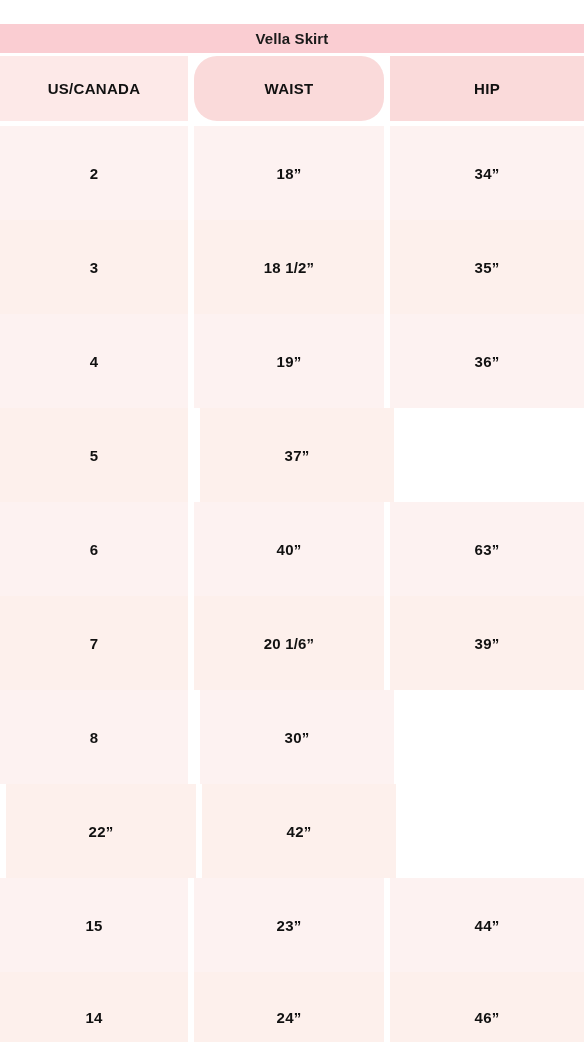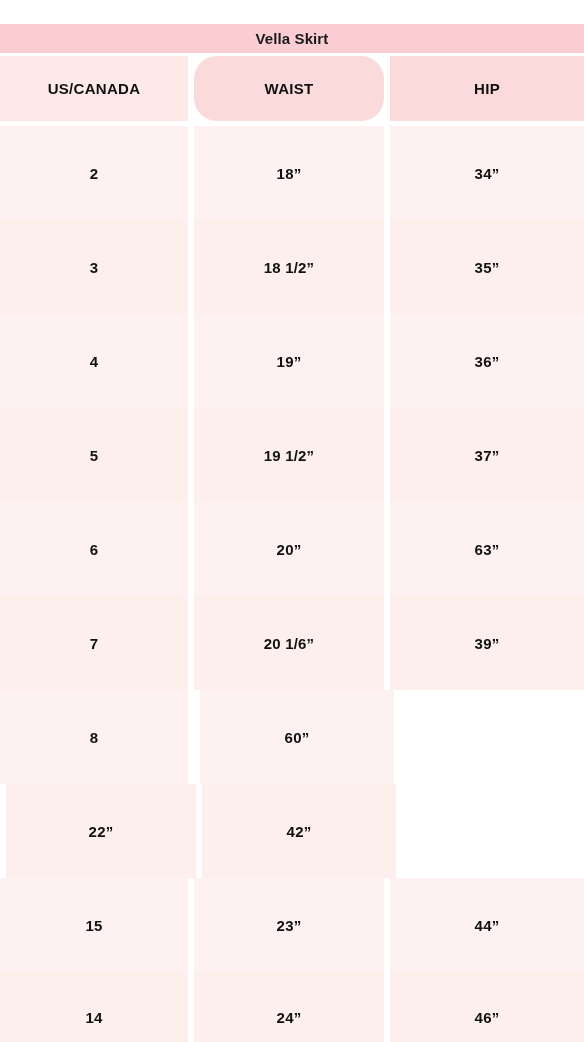--- a/index.html
+++ b/index.html
@@ -138,43 +138,42 @@
       <div class="data-row tint-a">
         <div class="data-cell col-1">4</div>
         <div class="col-gap"></div>
         <div class="data-cell col-2">19”</div>
         <div class="col-gap"></div>
         <div class="data-cell col-3">36”</div>
       </div>
       <div class="data-row tint-b">
         <div class="data-cell col-1">5</div>
         <div class="col-gap"></div>
-        <div class="data-cell col-2">19 1/2”</div>
         <div class="col-gap"></div>
         <div class="data-cell col-3">37”</div>
       </div>
       <div class="data-row tint-a">
         <div class="data-cell col-1">6</div>
         <div class="col-gap"></div>
-        <div class="data-cell col-2">20”</div>
+        <div class="data-cell col-2">40”</div>
         <div class="col-gap"></div>
         <div class="data-cell col-3">63”</div>
       </div>
       <div class="data-row tint-b">
         <div class="data-cell col-1">7</div>
         <div class="col-gap"></div>
         <div class="data-cell col-2">20 1/6”</div>
         <div class="col-gap"></div>
         <div class="data-cell col-3">39”</div>
       </div>
       <div class="data-row tint-a">
         <div class="data-cell col-1">8</div>
         <div class="col-gap"></div>
         <div class="col-gap"></div>
-        <div class="data-cell col-3">60”</div>
+        <div class="data-cell col-3">30”</div>
       </div>
       <div class="data-row tint-b">
         <div class="col-gap"></div>
         <div class="data-cell col-2">22”</div>
         <div class="col-gap"></div>
         <div class="data-cell col-3">42”</div>
       </div>
       <div class="data-row tint-a">
         <div class="data-cell col-1">15</div>
         <div class="col-gap"></div>

